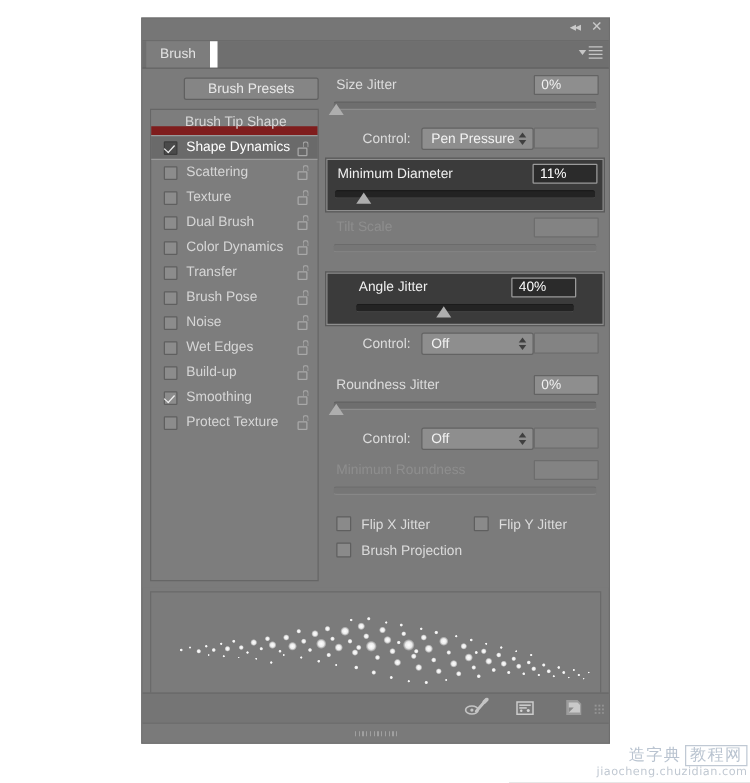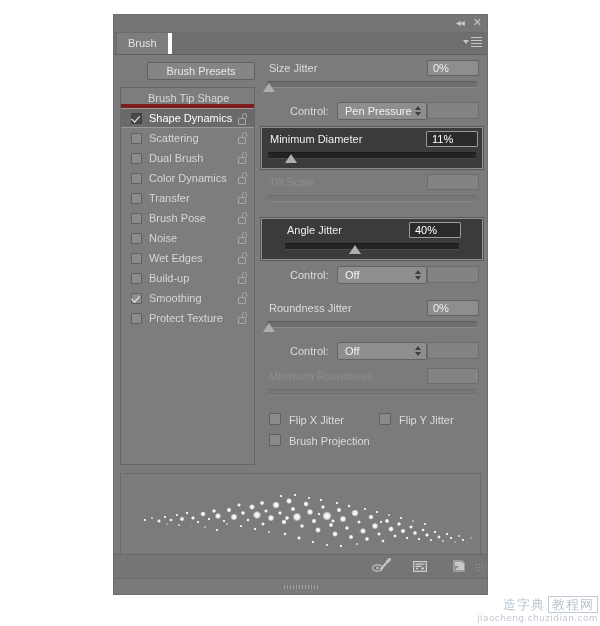--- a/index.html
+++ b/index.html
@@ -62,21 +62,21 @@
   .tab {
     position: absolute;
     left: 3px;
     top: 0;
     height: 21px;
     padding: 0 11px;
     background: #7d7d7d;
     color: #e3e3e3;
     font-size: 11px;
     line-height: 21px;
-    border-right: 4px solid #ffffff;
+    border-right: 6px solid #ffffff;
     box-sizing: border-box;
   }
   .panel-menu {
     position: absolute;
     right: 5px;
     top: 4px;
     display: flex;
     align-items: center;
     gap: 2px;
   }
@@ -130,21 +130,21 @@
     border: 1px solid #666666;
     box-sizing: border-box;
   }
   .opt-head {
     height: 20px;
     color: #d8d8d8;
     font-size: 11px;
     line-height: 20px;
     padding-left: 27px;
     background: #7d7d7d;
-    border-bottom: 4px solid #7f1d1d;
+    border-bottom: 7px solid #7f1d1d;
     box-sizing: border-box;
   }
   .opt-row {
     position: relative;
     height: 20px;
     display: flex;
     align-items: center;
     padding-left: 10px;
     box-sizing: border-box;
     cursor: default;
@@ -501,20 +501,28 @@
 
           <div class="opt-row">
             <span class="cb"></span>
             <span class="opt-label">Scattering</span>
             <span class="lock">
                 <i class="shackle"></i>
                 <i class="bodyb"></i>
               </span>
           </div>
 
+          <div class="opt-row">
+            <span class="cb"></span>
+            <span class="opt-label">Texture</span>
+            <span class="lock">
+                <i class="shackle"></i>
+                <i class="bodyb"></i>
+              </span>
+          </div>
 
           <div class="opt-row">
             <span class="cb"></span>
             <span class="opt-label">Dual Brush</span>
             <span class="lock">
                 <i class="shackle"></i>
                 <i class="bodyb"></i>
               </span>
           </div>
 

